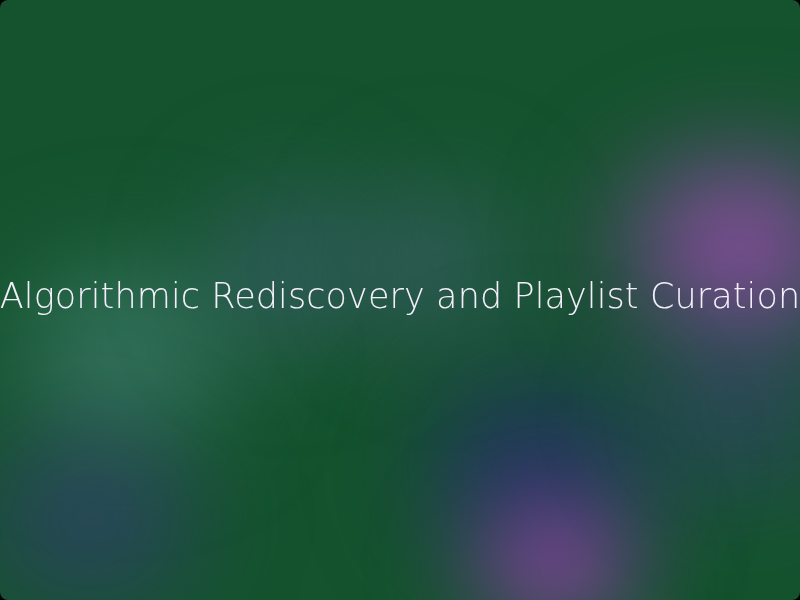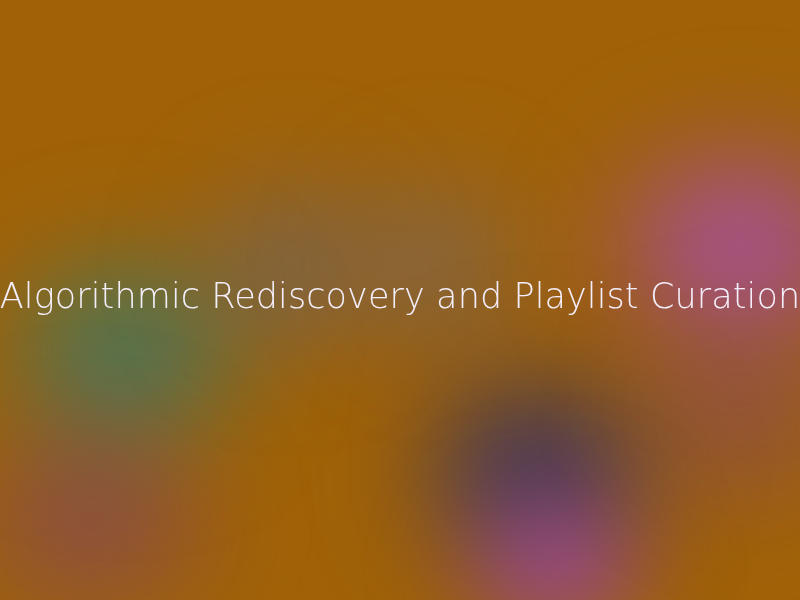--- a/index.html
+++ b/index.html
@@ -11,21 +11,22 @@
   body {
     font-family: "DejaVu Sans", sans-serif;
   }
 
   
   #slide {
     position: relative;
     width: 800px;
     height: 600px;
     overflow: hidden;
-    background: #a16207;
+    background: #14532d;
+    border-radius: 8px;
   }
 
   
   #blob-layer {
     position: absolute;
     inset: 0;
     overflow: hidden;
   }
 
   .blob {

